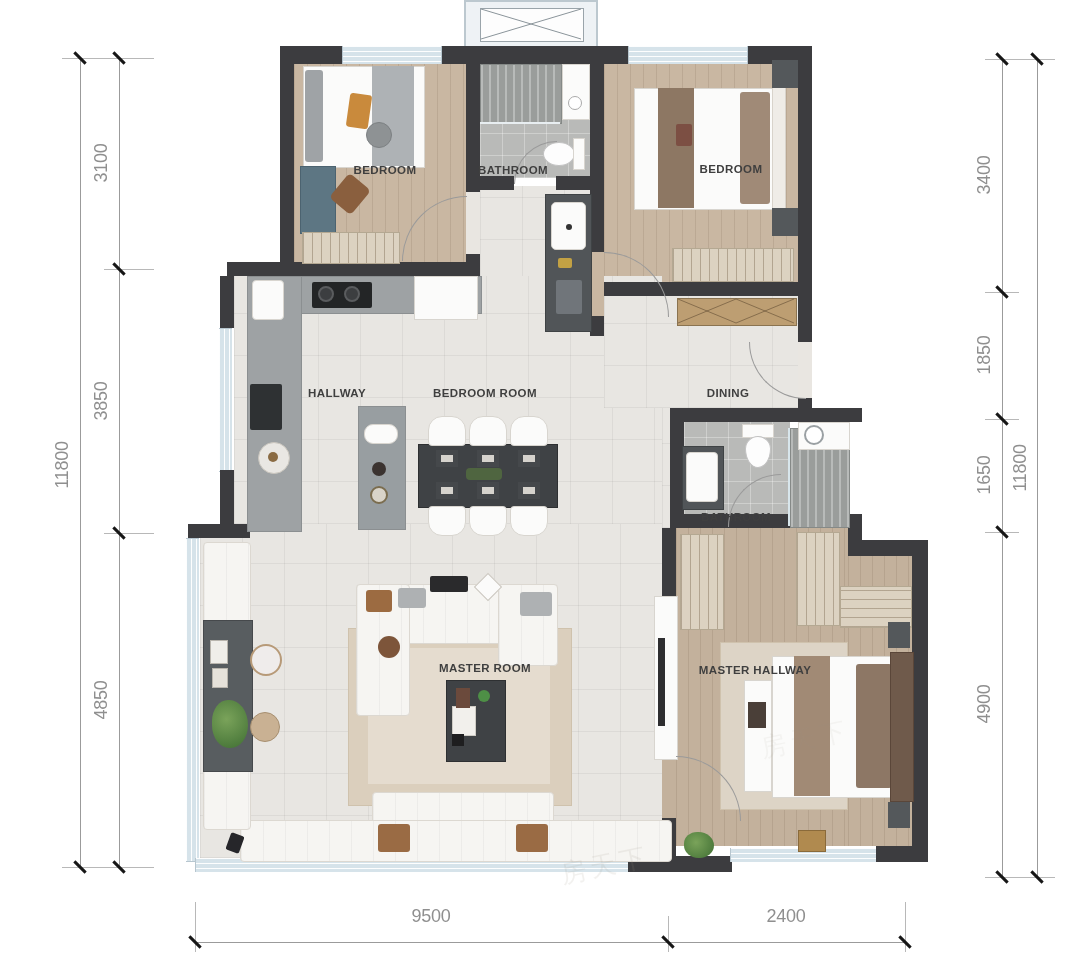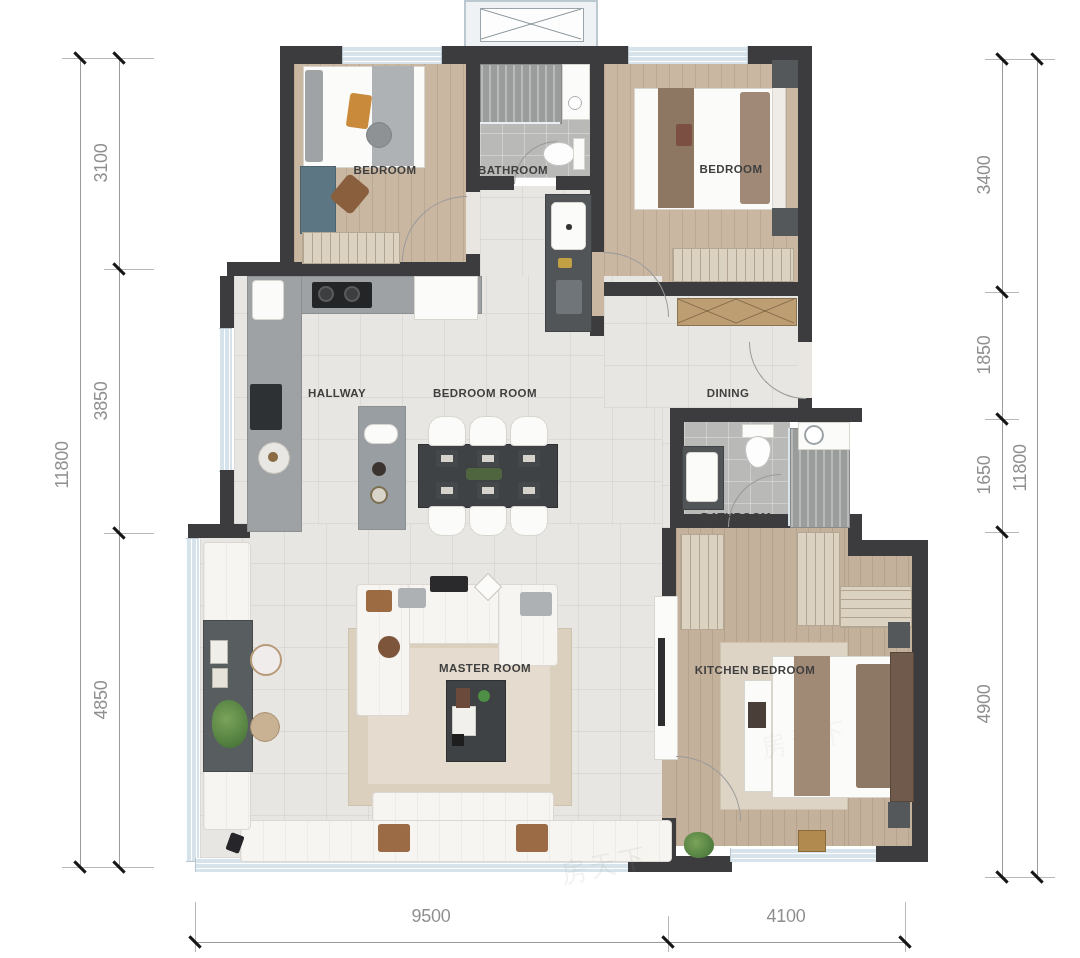--- a/index.html
+++ b/index.html
@@ -249,21 +249,21 @@
   <div class="arc-tr" style="left:676px;top:756px;width:64px;height:64px;"></div>
 
   <span class="room-label" style="left:385px;top:170px;">BEDROOM</span>
   <span class="room-label" style="left:513px;top:170px;">BATHROOM</span>
   <span class="room-label" style="left:731px;top:169px;">BEDROOM</span>
   <span class="room-label" style="left:337px;top:393px;">HALLWAY</span>
   <span class="room-label" style="left:485px;top:393px;">BEDROOM ROOM</span>
   <span class="room-label" style="left:728px;top:393px;">DINING</span>
   <span class="room-label" style="left:736px;top:517px;">BATHROOM</span>
   <span class="room-label" style="left:485px;top:668px;">MASTER ROOM</span>
-  <span class="room-label" style="left:755px;top:670px;">KITCHEN BEDROOM</span>
+  <span class="room-label" style="left:755px;top:670px;">MASTER HALLWAY</span>
 
   <span class="watermark" style="left:560px;top:848px;">房天下</span>
   <span class="watermark" style="left:760px;top:722px;opacity:.07;">房天下</span>
 
   <div>
     <div class="dline" style="left:80px;top:58px;width:1px;height:809px;"></div>
     <div class="dline" style="left:119px;top:58px;width:1px;height:809px;"></div>
     <div class="dext" style="left:62px;top:58px;width:92px;height:1px;"></div>
     <div class="dext" style="left:104px;top:269px;width:50px;height:1px;"></div>
     <div class="dext" style="left:104px;top:533px;width:50px;height:1px;"></div>
@@ -304,16 +304,16 @@
 
   <div>
     <div class="dline" style="left:195px;top:942px;width:711px;height:1px;"></div>
     <div class="dext" style="left:195px;top:902px;width:1px;height:50px;"></div>
     <div class="dext" style="left:668px;top:916px;width:1px;height:36px;"></div>
     <div class="dext" style="left:905px;top:902px;width:1px;height:50px;"></div>
     <div class="tick" style="left:195px;top:942px;"></div>
     <div class="tick" style="left:668px;top:942px;"></div>
     <div class="tick" style="left:905px;top:942px;"></div>
     <span class="dim h" style="left:431px;top:916px;">9500</span>
-    <span class="dim h" style="left:786px;top:916px;">4100</span>
+    <span class="dim h" style="left:786px;top:916px;">2400</span>
   </div>
 
 </div>
 
 </body></html>

